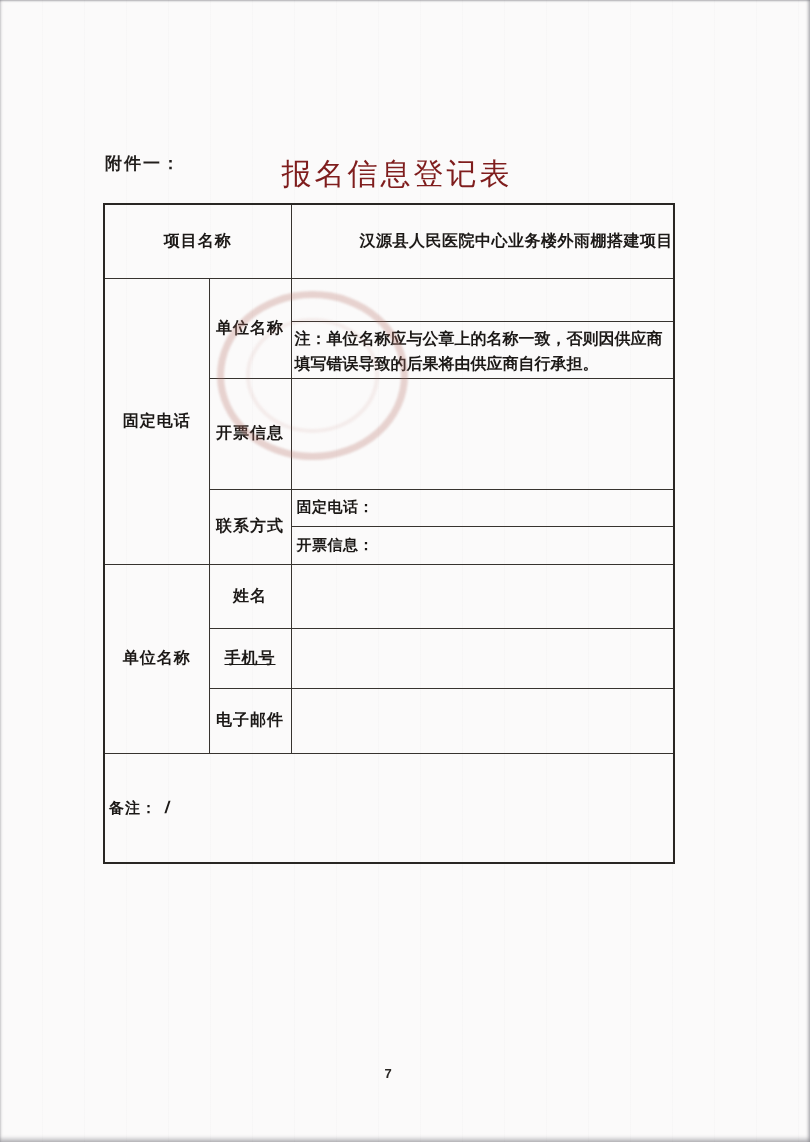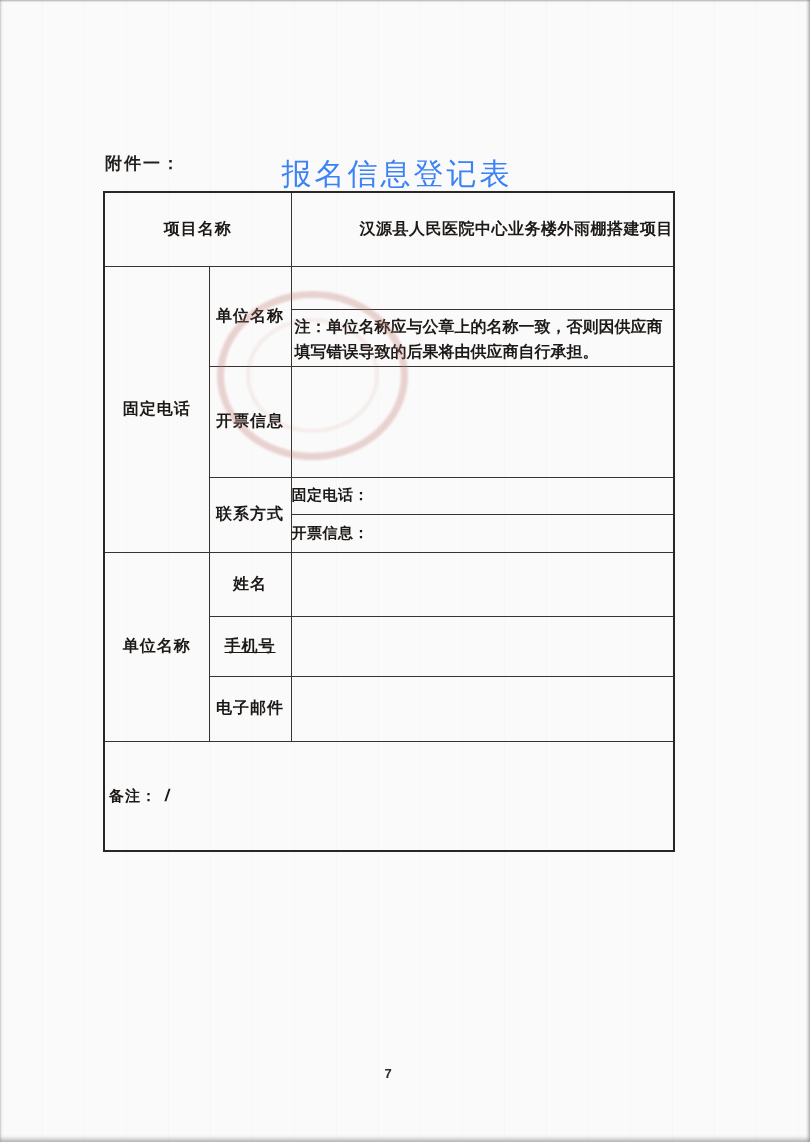--- a/index.html
+++ b/index.html
@@ -19,24 +19,24 @@
     overflow:hidden;
   }
   .attachment {
     position:absolute; left:105px; top:122px;
     font-size:17px; font-weight:700; letter-spacing:2px; color:#211e1c;margin-top:30px;
   }
   .title {
     position:absolute; left:103px; top:154px; width:570px;
     text-align:center; text-indent:18px;
     font-family:"Liberation Serif","DejaVu Serif",serif;
-    font-size:30px; font-weight:500; letter-spacing:3px; color:#3b82f6;
+    font-size:30px; font-weight:500; letter-spacing:3px; color:#7f1d1d;
   }
   table.reg {
-    position:absolute; left:103px; top:191px;
+    position:absolute; left:103px; top:203px;
     width:570px; height:659px;
     border-collapse:collapse; table-layout:fixed;
     border:2px solid #292623;
   }
   table.reg td {
     border:1px solid #37332f;
     vertical-align:middle;
     color:#1c1917;
     overflow:hidden;
   }
@@ -50,21 +50,21 @@
   }
   td.val {
     text-align:right; font-size:16px; font-weight:700; letter-spacing:0.5px;
   }
   td.note {
     vertical-align:top; text-align:left;
     padding:3px 2px 0 3px;
     font-size:16px; font-weight:700; line-height:25px; letter-spacing:0;
   }
   td.field {
-    text-align:left; 
+    text-align:left; padding-left:5px;
     font-size:15px; font-weight:700; letter-spacing:0.5px;
   }
   td.remarks {
     text-align:left; padding-left:4px;
     font-size:15px; font-weight:700; letter-spacing:1px;
   }
   td.remarks .slash {
     display:inline-block; margin-left:8px; font-size:17px; transform:skewX(-8deg);
   }
   .stamp {

